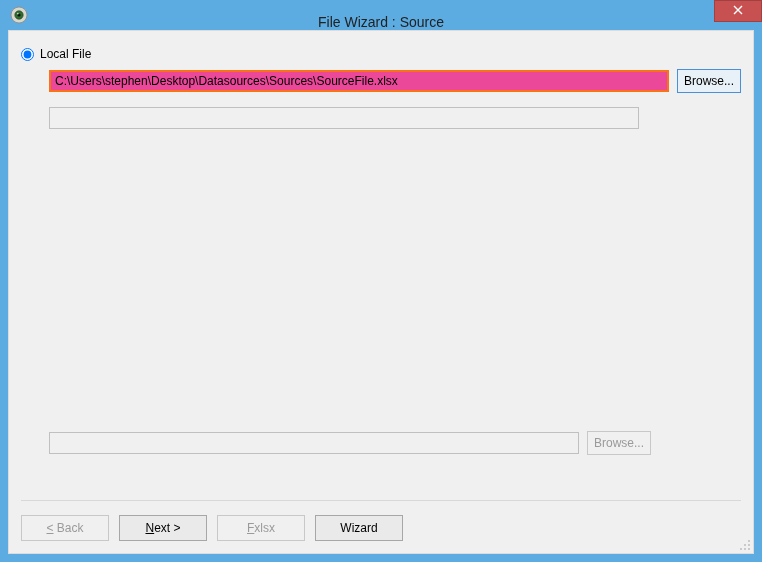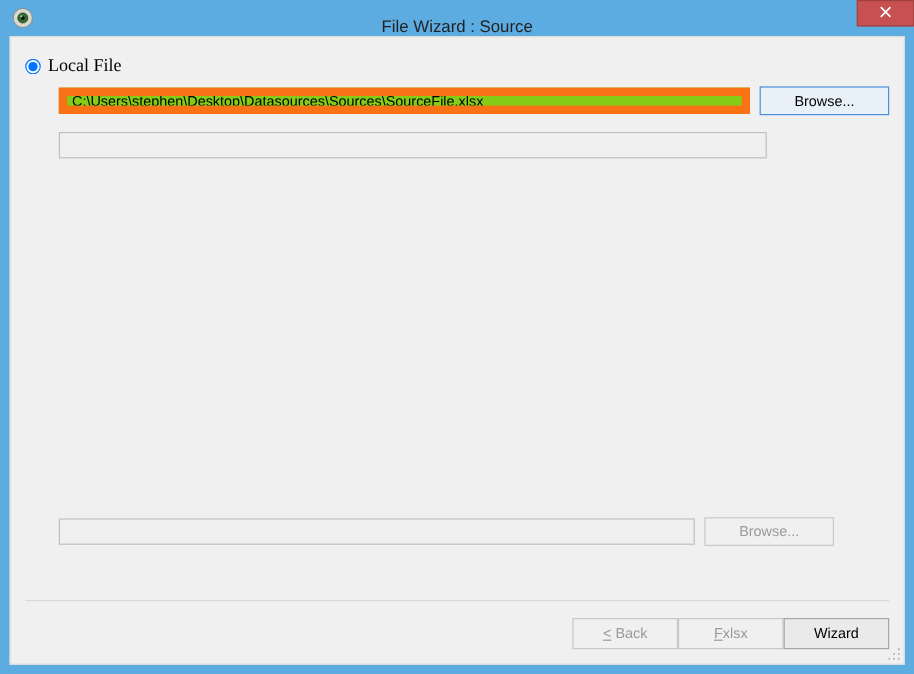--- a/index.html
+++ b/index.html
@@ -59,44 +59,44 @@
   }
 
   .section { padding: 6px 12px 0 12px; }
   .radio-row {
     display: flex;
     align-items: center;
     gap: 4px;
     margin: 10px 0 8px 0;
   }
   .radio-row input[type=radio] { margin: 0 2px 0 0; }
-  .radio-row label { color: #000; font-size: 15px; font-family: Liberation Serif, serif; }
+  .radio-row label { color: #000; font-size: 12px; }
 
   .input-row {
     display: flex;
     gap: 8px;
     align-items: center;
     padding: 0 0 8px 28px;
   }
   .text-input {
     flex: 1;
     height: 22px;
-    border: 7px solid #f97316;
-    background: #84cc16;
+    border: 2px solid #f97316;
+    background: #ec4899;
     padding: 2px 4px;
     font-family: inherit;
     font-size: 12px;
     color: #000;
   }
   .text-input.inactive {
     background: #f0f0f0;
     border: 1px solid #c0c0c0;
   }
   .browse-btn {
-    width: 108px; height: 24px;
+    width: 64px; height: 24px;
     border: 1px solid #a7a7a7;
     background: #eaeaea;
     font-family: inherit;
     font-size: 12px;
     color: #000;
     cursor: default;
   }
   .browse-btn.primary {
     border: 1px solid #4a90d9;
     background: #e8f0f8;
@@ -110,21 +110,22 @@
   .divider {
     border: none;
     border-top: 1px solid #d8d8d8;
     margin: 0 12px;
   }
 
   .button-bar {
     position: absolute;
     bottom: 12px; left: 12px; right: 12px;
     display: flex;
-    justify-content: flex-end;
+    justify-content: flex-start;
+    gap: 10px;
   }
   .wiz-btn {
     width: 88px; height: 26px;
     border: 1px solid #a7a7a7;
     background: #eaeaea;
     font-family: inherit;
     font-size: 12px;
     color: #000;
     cursor: default;
   }
@@ -195,20 +196,21 @@
       <div class="input-row" style="padding-left:28px;">
         <input type="text" class="text-input inactive" readonly="" style="max-width: 530px;" value="">
         <button class="browse-btn" disabled="">Browse...</button>
       </div>
     </div>
 
     <hr class="divider" style="position:absolute; left:0; right:0; bottom:52px;">
 
     <div class="button-bar">
       <button class="wiz-btn" disabled=""><span class="ul">&lt;</span><span> Back</span></button>
+      <button class="wiz-btn"><span class="ul">N</span><span>ext &gt;</span></button>
       <button class="wiz-btn" disabled=""><span class="ul">F</span><span>xlsx</span></button>
       <button class="wiz-btn">Wizard</button>
     </div>
 
     <span class="resize-grip">
       <svg viewBox="0 0 12 12">
         <circle cx="10" cy="2" r="0.9" fill="#999"></circle>
         <circle cx="10" cy="6" r="0.9" fill="#999"></circle>
           <circle cx="6" cy="6" r="0.9" fill="#999"></circle>
         <circle cx="10" cy="10" r="0.9" fill="#999"></circle>

